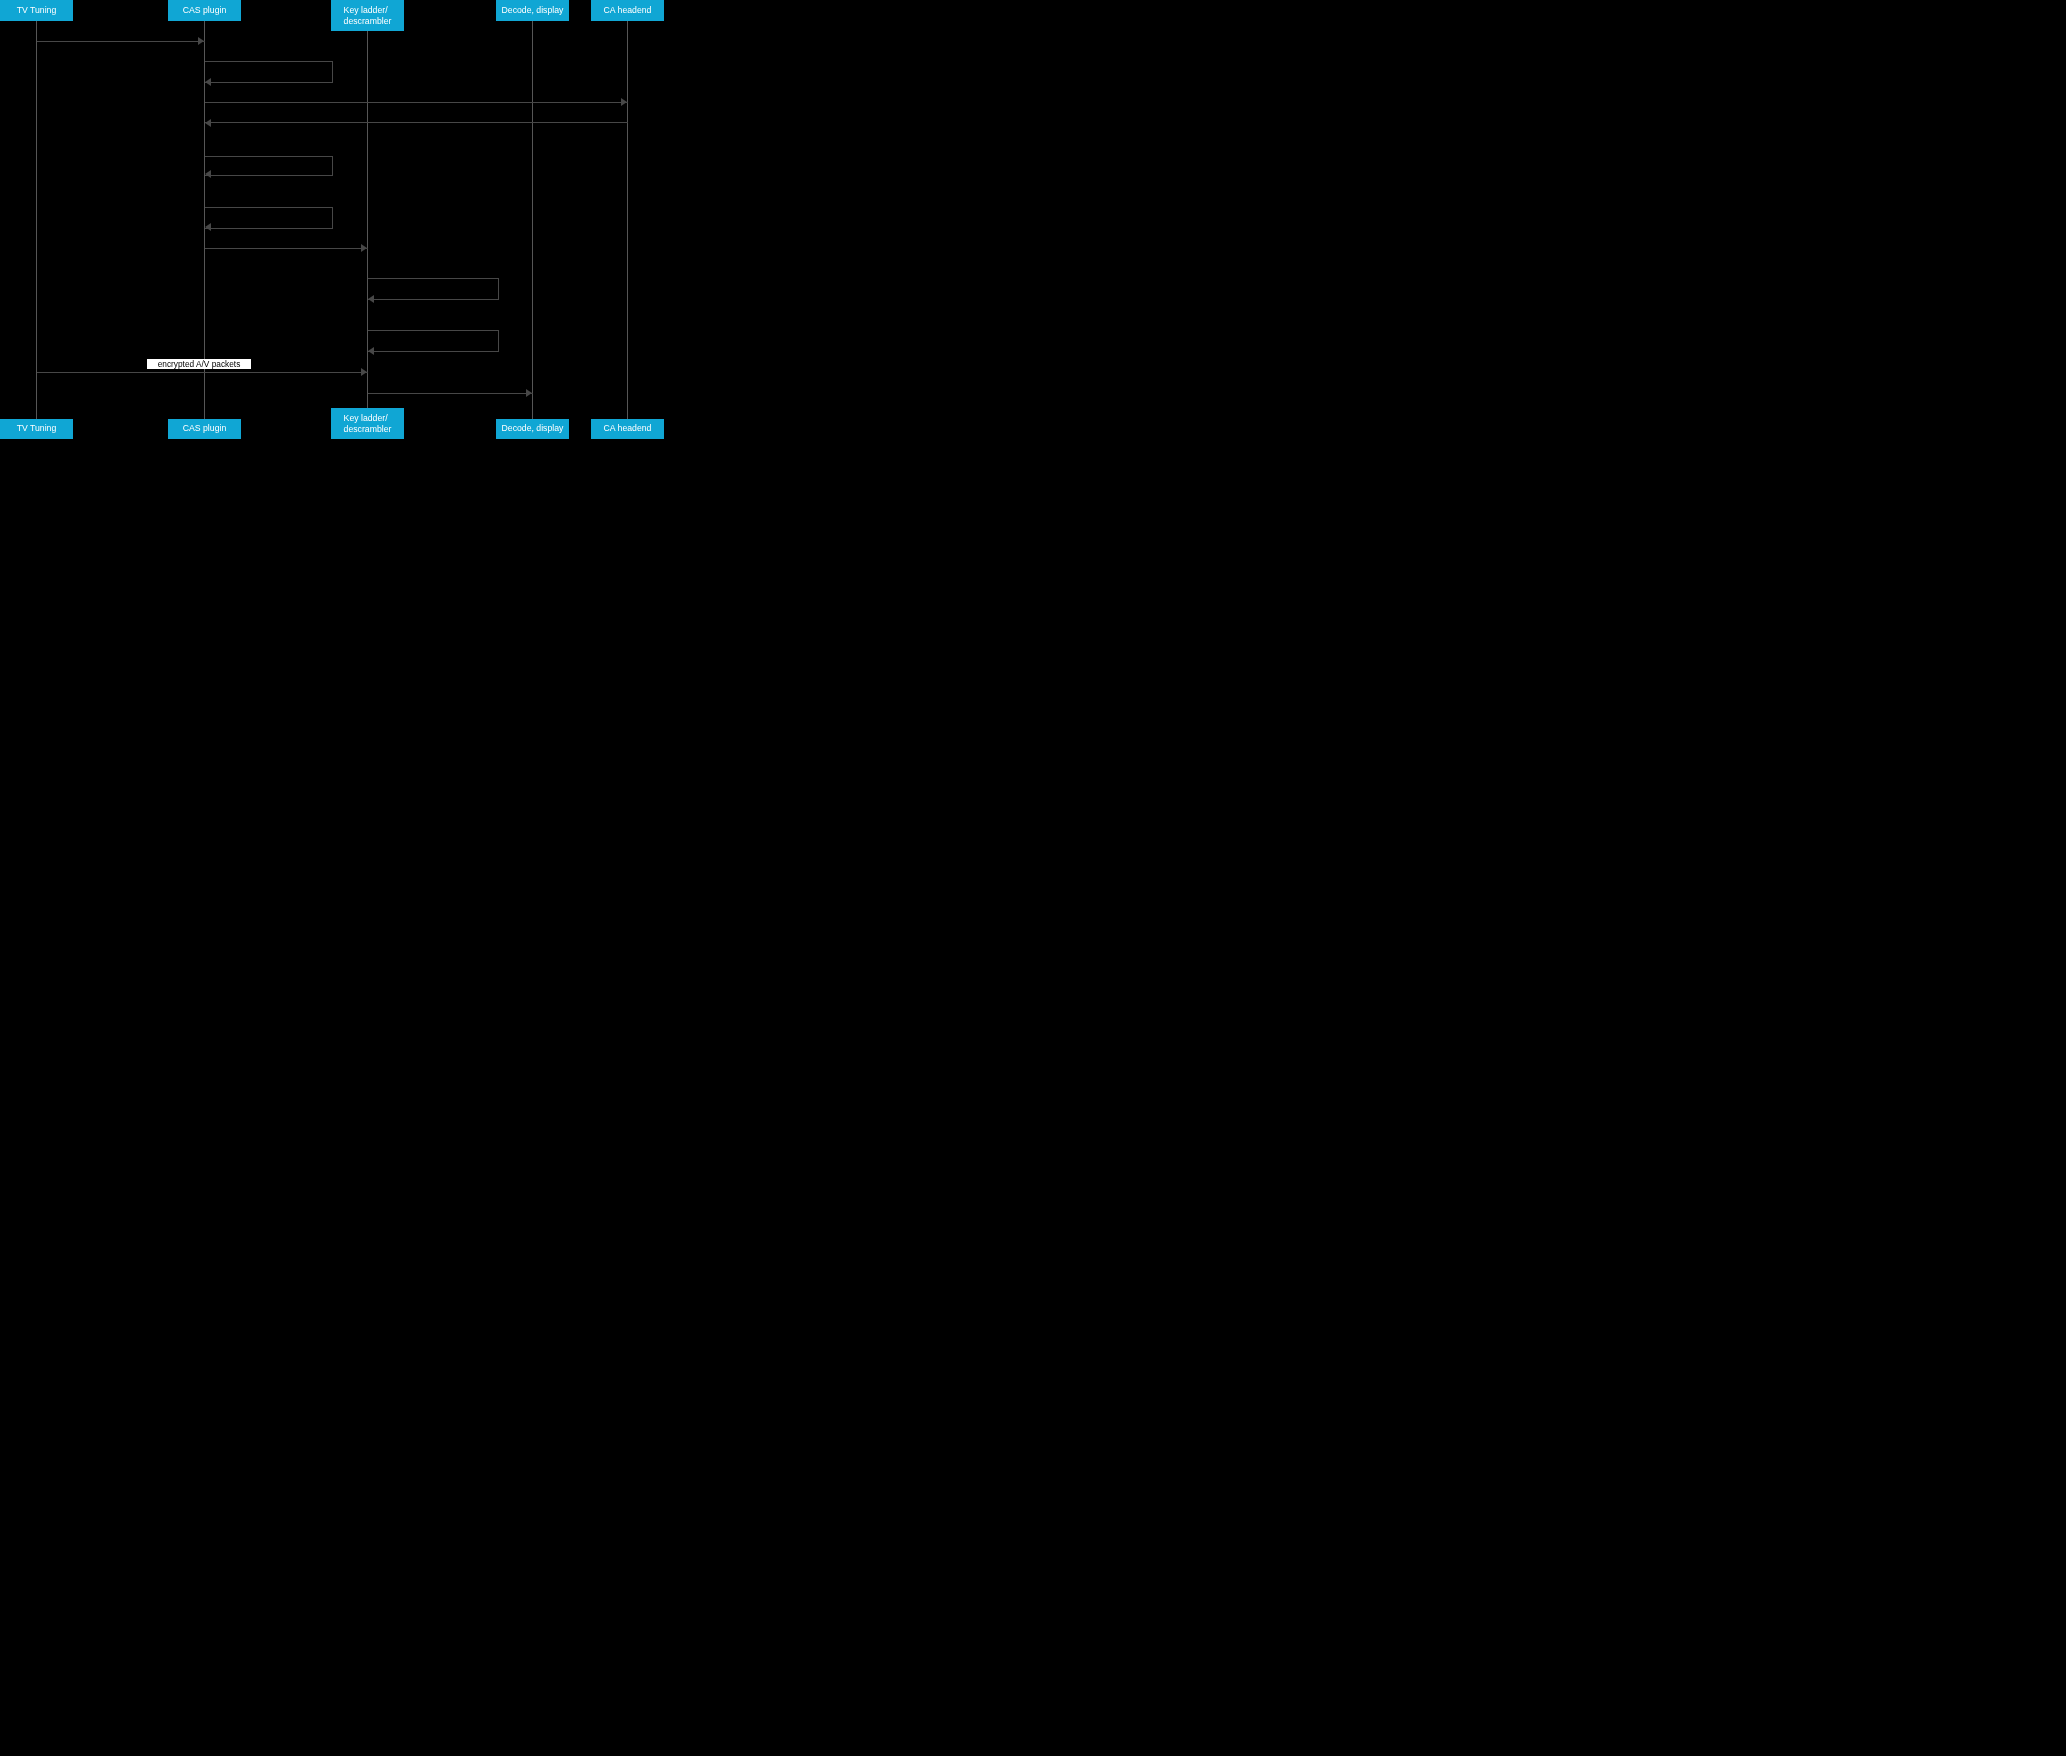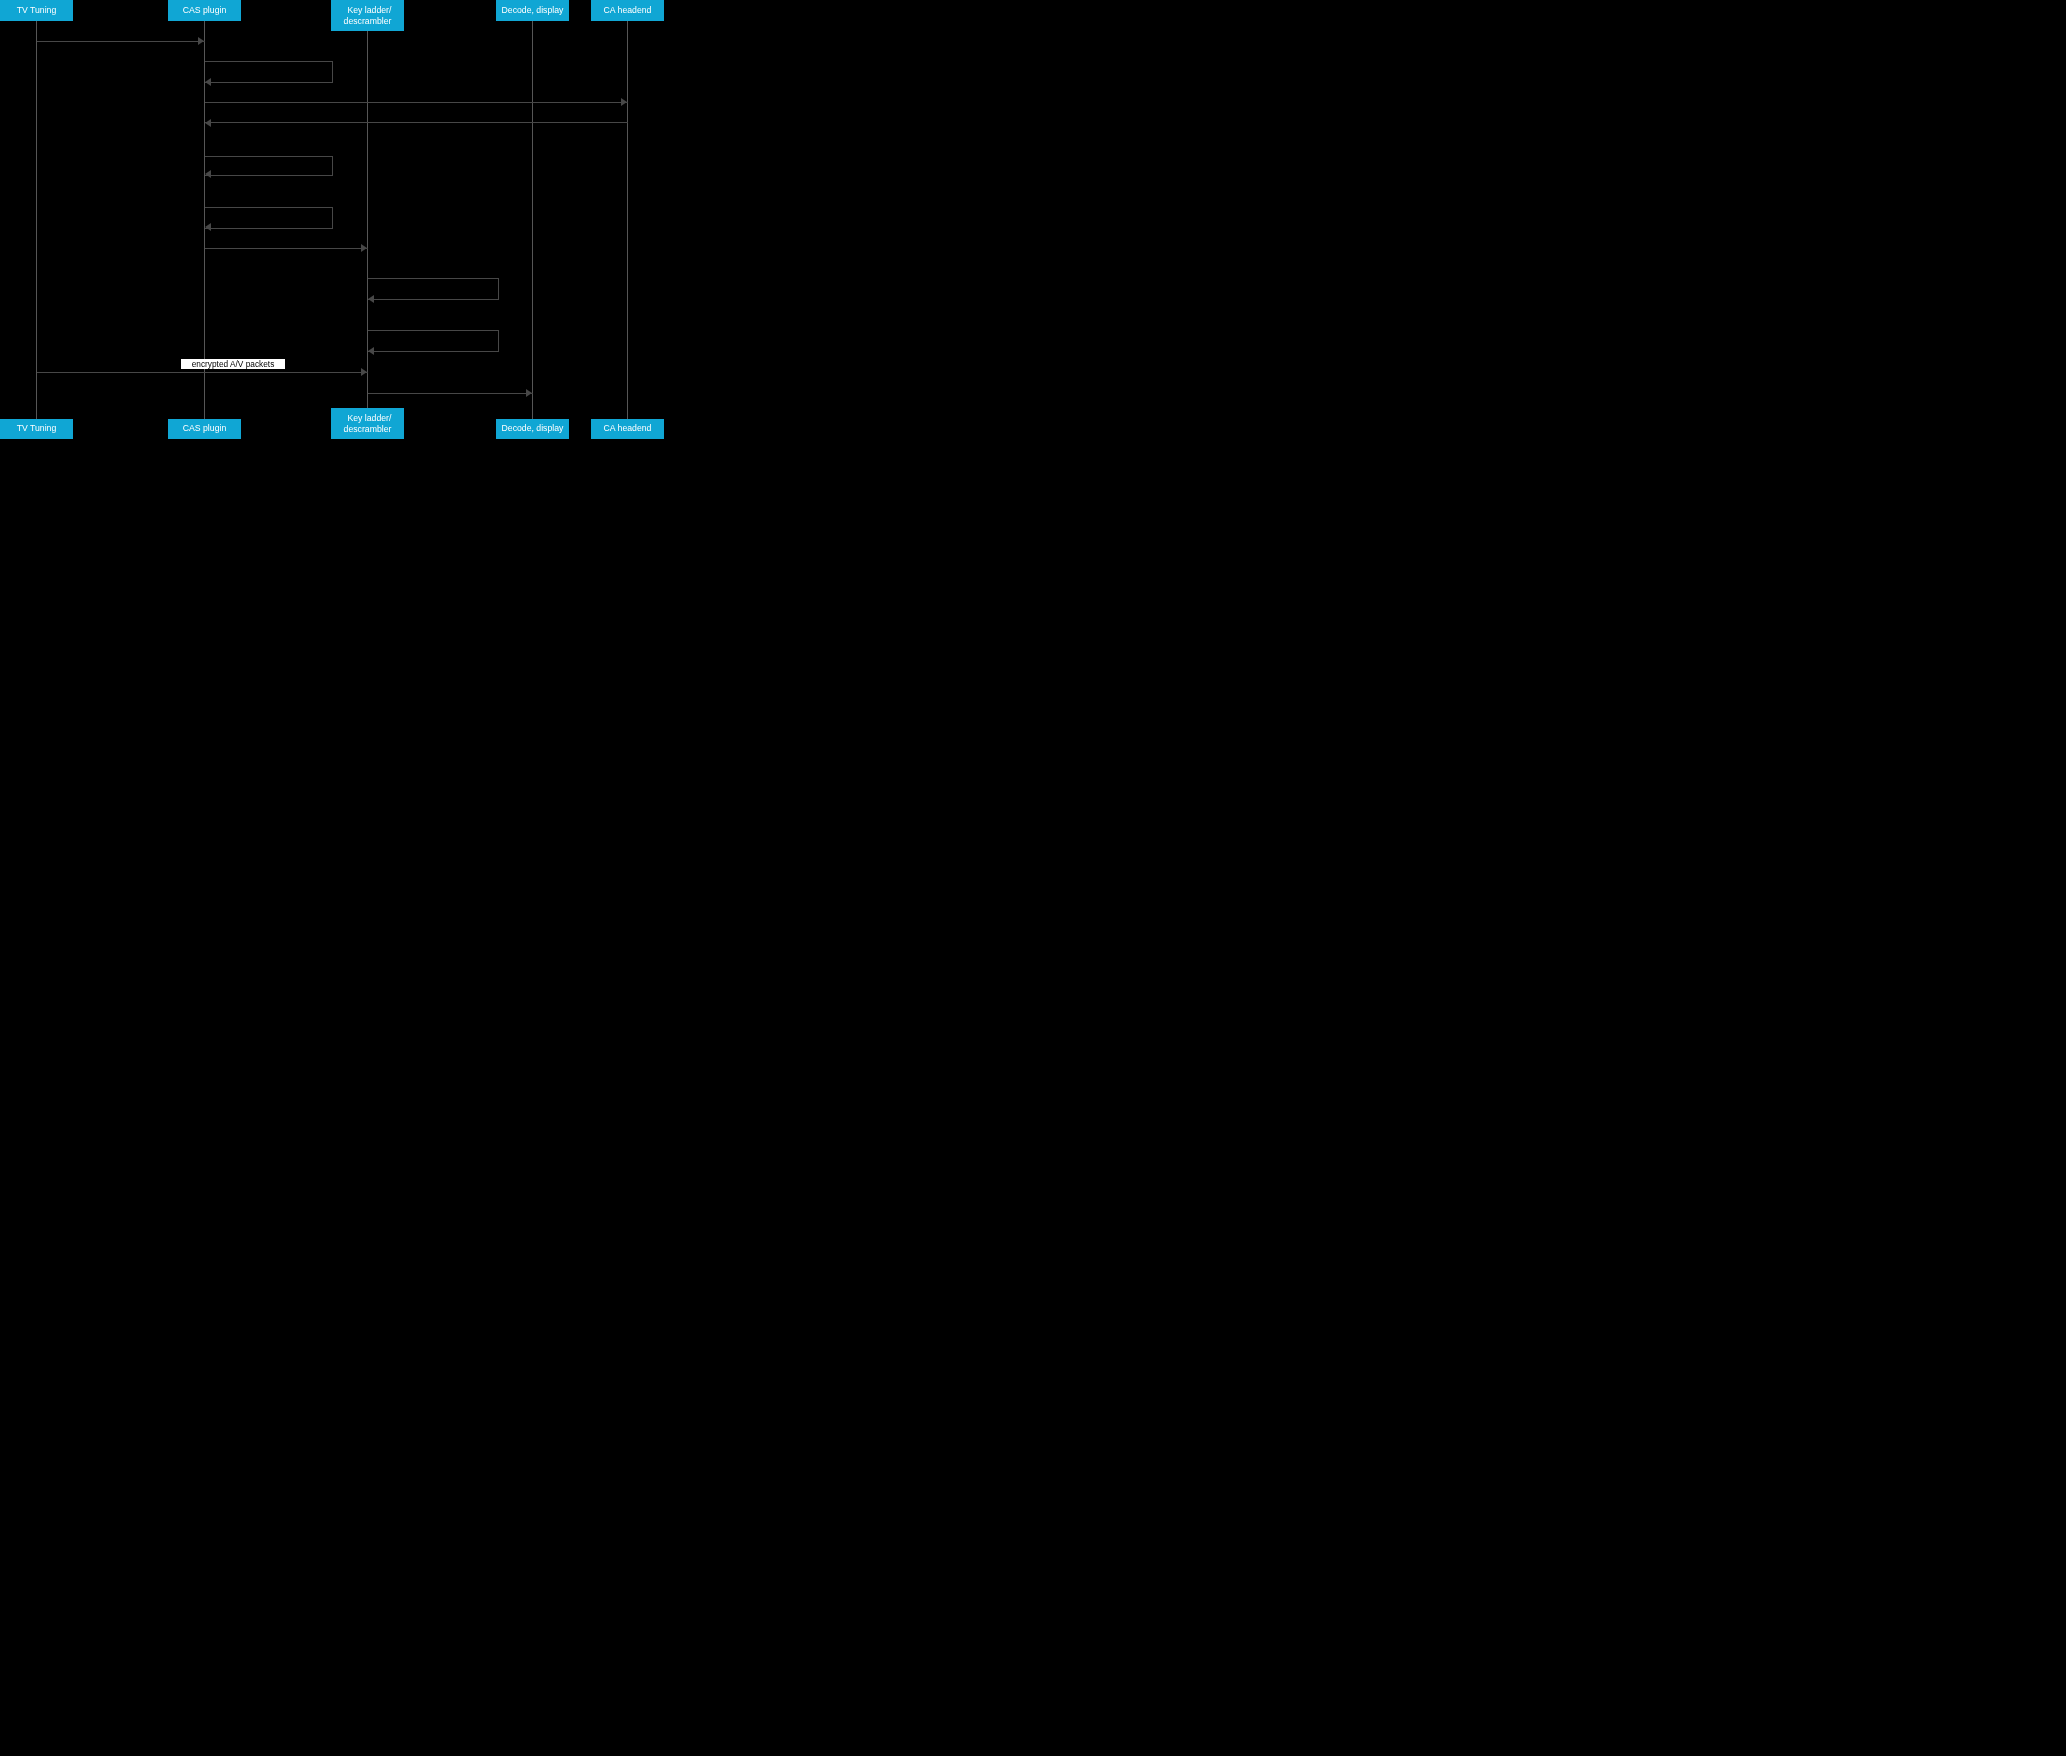--- a/index.html
+++ b/index.html
@@ -50,21 +50,21 @@
     font-size: 8.3px;
     line-height: 1;
     white-space: nowrap;
     z-index: 3;
   }
   .participant {
     position: absolute;
     display: flex;
     align-items: center;
     justify-content: center;
-    text-align: right;
+    text-align: left;
     font-size: 8.7px;
     line-height: 10.7px;
     white-space: pre-line;
     z-index: 4;
   }
 </style>
 </head>
 <body>
 
 <div id="stage" style="width: 665px; height: 439px; background: rgb(0, 0, 0);">
@@ -89,21 +89,21 @@
       <div class="self-loop" style="left: 205px; top: 207px; width: 127px; height: 19.5px; border-color: rgb(71, 71, 71);"></div>
       <div class="msg-head" style="left: 205px; top: 223px; border-right: 6.6px solid rgb(71, 71, 71);"></div>
       <div class="msg-line" style="left: 205px; top: 248px; width: 163px; background: rgb(71, 71, 71);"></div>
       <div class="msg-head" style="top: 244px; left: 361px; border-left: 6.6px solid rgb(71, 71, 71);"></div>
       <div class="self-loop" style="left: 368px; top: 278px; width: 130px; height: 20px; border-color: rgb(71, 71, 71);"></div>
       <div class="msg-head" style="left: 368px; top: 295px; border-right: 6.6px solid rgb(71, 71, 71);"></div>
       <div class="self-loop" style="left: 368px; top: 330px; width: 130px; height: 20px; border-color: rgb(71, 71, 71);"></div>
       <div class="msg-head" style="left: 368px; top: 347px; border-right: 6.6px solid rgb(71, 71, 71);"></div>
       <div class="msg-line" style="left: 37px; top: 372px; width: 331px; background: rgb(71, 71, 71);"></div>
       <div class="msg-head" style="top: 368px; left: 361px; border-left: 6.6px solid rgb(71, 71, 71);"></div>
-      <div class="msg-label" style="left: 147px; top: 359px; width: 104px; height: 10px; background: rgb(255, 255, 255); color: rgb(0, 0, 0); margin-left: 34px;">encrypted A/V packets</div>
+      <div class="msg-label" style="left: 147px; top: 359px; width: 104px; height: 10px; background: rgb(255, 255, 255); color: rgb(0, 0, 0);">encrypted A/V packets</div>
       <div class="msg-line" style="left: 368px; top: 393px; width: 165px; background: rgb(71, 71, 71);"></div>
       <div class="msg-head" style="top: 389px; left: 526px; border-left: 6.6px solid rgb(71, 71, 71);"></div>
     </div>
   <div id="participants-layer">
       <div class="participant" style="left: 0px; width: 73px; height: 20.5px; background: rgb(16, 166, 212); color: rgb(255, 255, 255); top: 0px;">TV Tuning</div>
       <div class="participant" style="left: 0px; width: 73px; height: 20.5px; background: rgb(16, 166, 212); color: rgb(255, 255, 255); bottom: 0px;">TV Tuning</div>
       <div class="participant" style="left: 168px; width: 73px; height: 20.5px; background: rgb(16, 166, 212); color: rgb(255, 255, 255); top: 0px;">CAS plugin</div>
       <div class="participant" style="left: 168px; width: 73px; height: 20.5px; background: rgb(16, 166, 212); color: rgb(255, 255, 255); bottom: 0px;">CAS plugin</div>
       <div class="participant" style="left: 331px; width: 73px; height: 31px; background: rgb(16, 166, 212); color: rgb(255, 255, 255); top: 0px;">Key ladder/
 descrambler</div>

